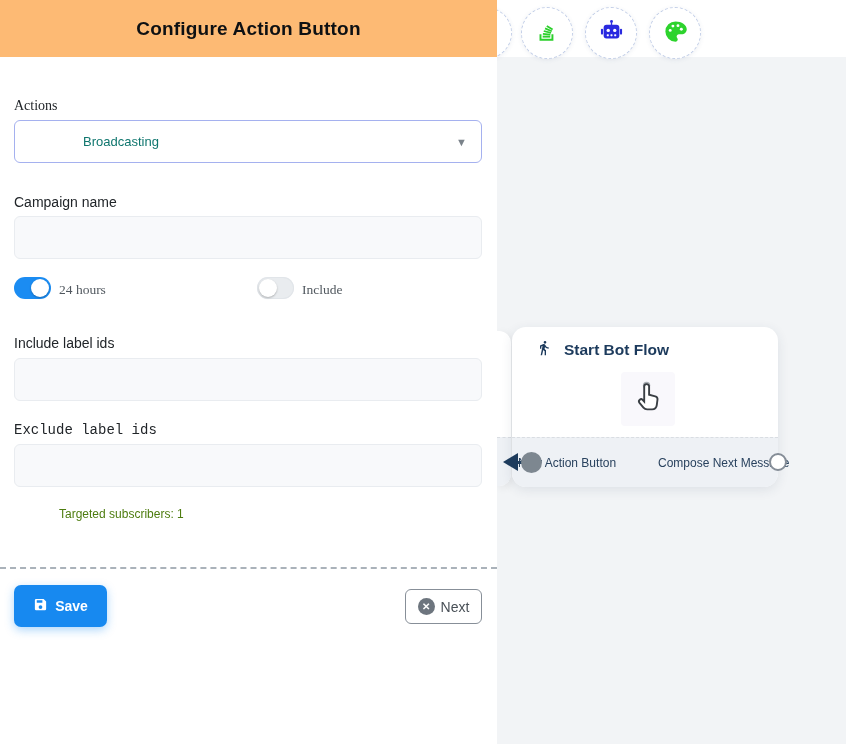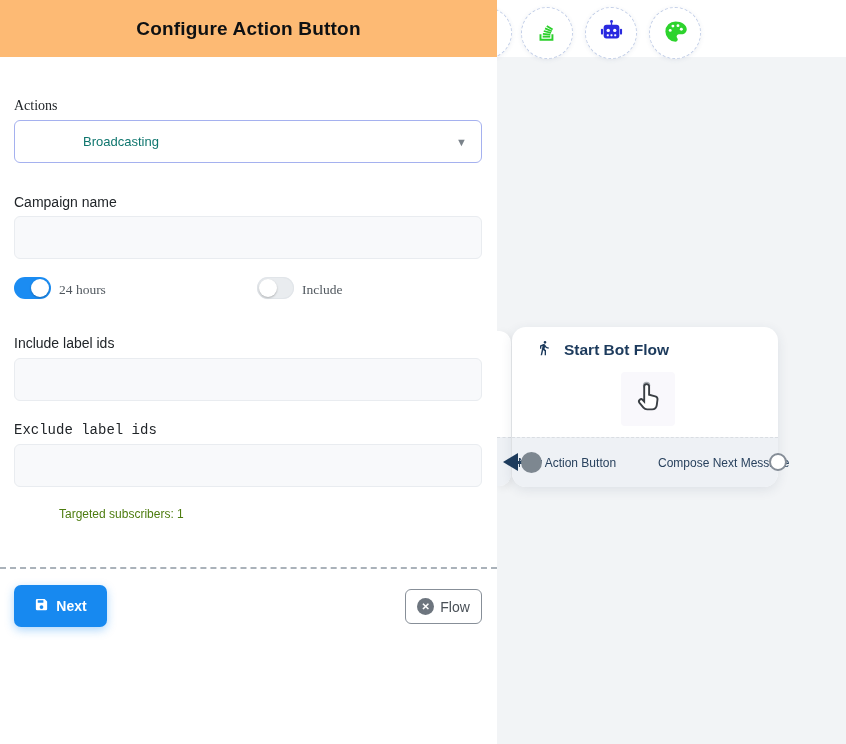--- a/index.html
+++ b/index.html
@@ -193,22 +193,22 @@
     <span class="subscribers">Targeted subscribers: 1</span>
 
     <div class="divider"></div>
 
     <button class="btn-save">
       <span>
         <svg width="15" height="15" viewBox="0 0 24 24" fill="#fff">
           <path d="M17 3H5a2 2 0 0 0-2 2v14a2 2 0 0 0 2 2h14a2 2 0 0 0 2-2V7l-4-4zM12 19a3 3 0 1 1 0-6 3 3 0 0 1 0 6zm3-10H6V5h9v4z"></path>
         </svg>
       </span>
+      <span>Save</span>
+    </button>
+
+    <button class="btn-close">
+      <span class="close-x">✕</span>
       <span>Next</span>
     </button>
-
-    <button class="btn-close">
-      <span class="close-x">✕</span>
-      <span>Flow</span>
-    </button>
   </div>
 
 </div>
 
 </body></html>

